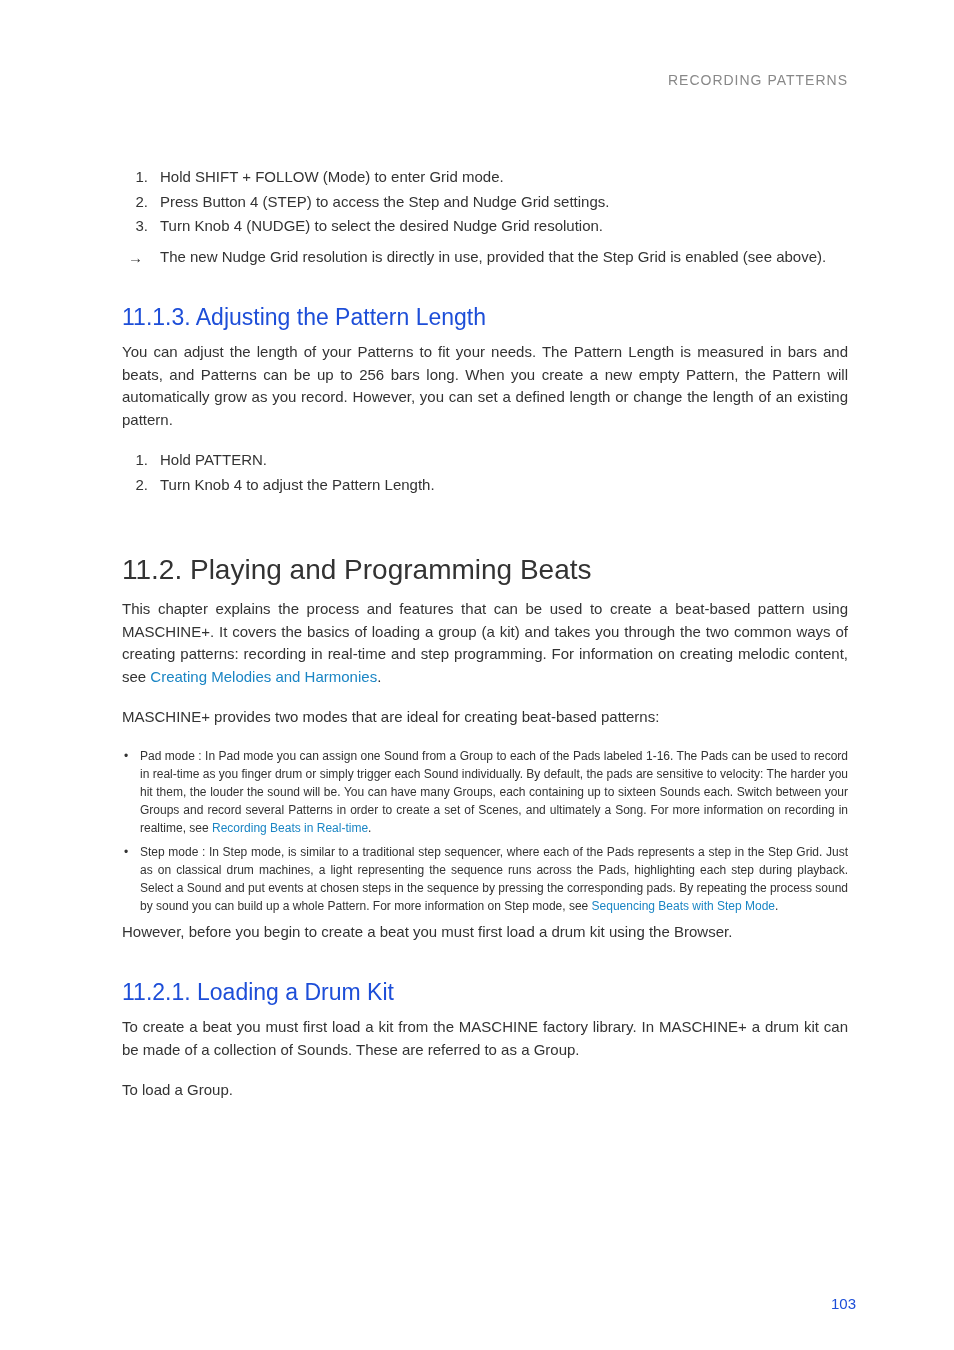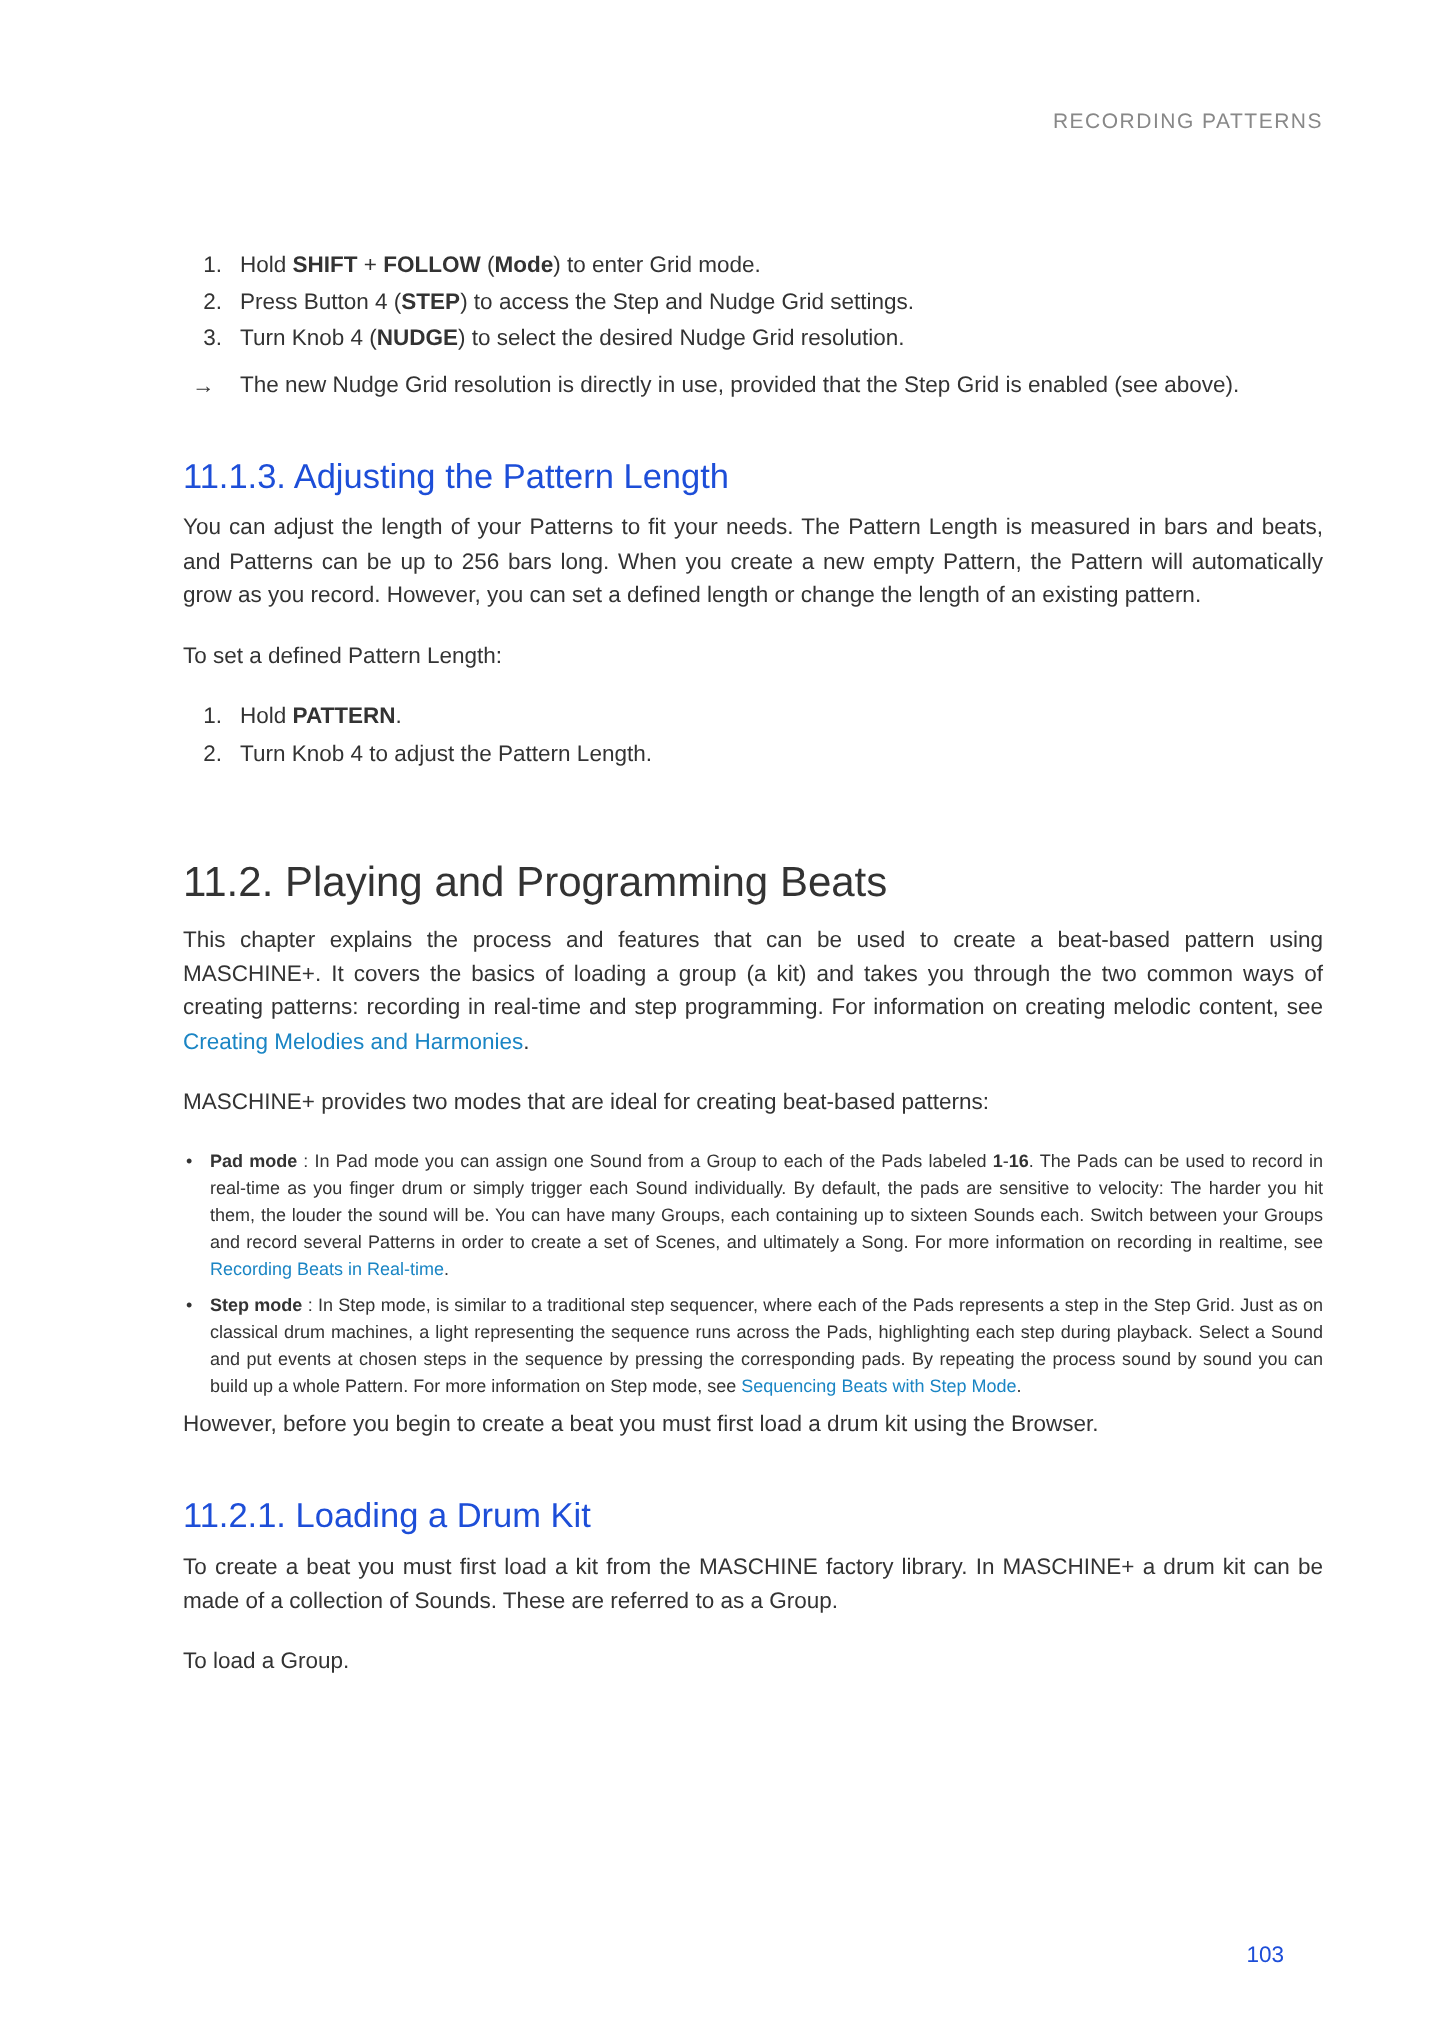--- a/index.html
+++ b/index.html
@@ -6,21 +6,21 @@
     margin: 0;
     padding: 0;
     background: #fff;
     font-family: Arial, Helvetica, sans-serif;
     color: #333;
   }
   .page {
     width: 954px;
     height: 1350px;
     box-sizing: border-box;
-    padding: 72px 72px 30px 122px;
+    padding: 72px 106px 30px 122px;
     position: relative;
   }
   .page-header {
     text-align: right;
     font-size: 14px;
     letter-spacing: 1px;
     color: #888;
     margin-bottom: 78px;
   }
   ol.numlist {
@@ -112,21 +112,21 @@
     color: #1a85c4;
     text-decoration: none;
   }
   .page-num {
     position: absolute;
     bottom: 38px;
     right: 98px;
     font-size: 15px;
     color: #1d4ed8;
   }
-  b { font-weight: 700; }
+  b { font-weight: 400; }
 </style>
 </head>
 <body>
 
 <div class="page">
 
   <div class="page-header">RECORDING PATTERNS</div>
 
   <ol class="numlist">
     <li>
@@ -148,21 +148,20 @@
       </span>
     </li>
   </ol>
   <div class="arrow-line">
     <span class="arrow">→</span>
     <span>The new Nudge Grid resolution is directly in use, provided that the Step Grid is enabled (see above).</span>
   </div>
 
   <h2 class="section">11.1.3. Adjusting the Pattern Length</h2>
   <p class="body">You can adjust the length of your Patterns to fit your needs. The Pattern Length is measured in bars and beats, and Patterns can be up to 256 bars long. When you create a new empty Pattern, the Pattern will automatically grow as you record. However, you can set a defined length or change the length of an existing pattern.</p>
-  <p class="body">To set a defined Pattern Length:</p>
 
   <ol class="numlist">
     <li>
       <span class="num">1.</span>
       <span>
         <span>Hold </span><b>PATTERN</b><span>.</span>
       </span>
     </li>
     <li>
       <span class="num">2.</span>

